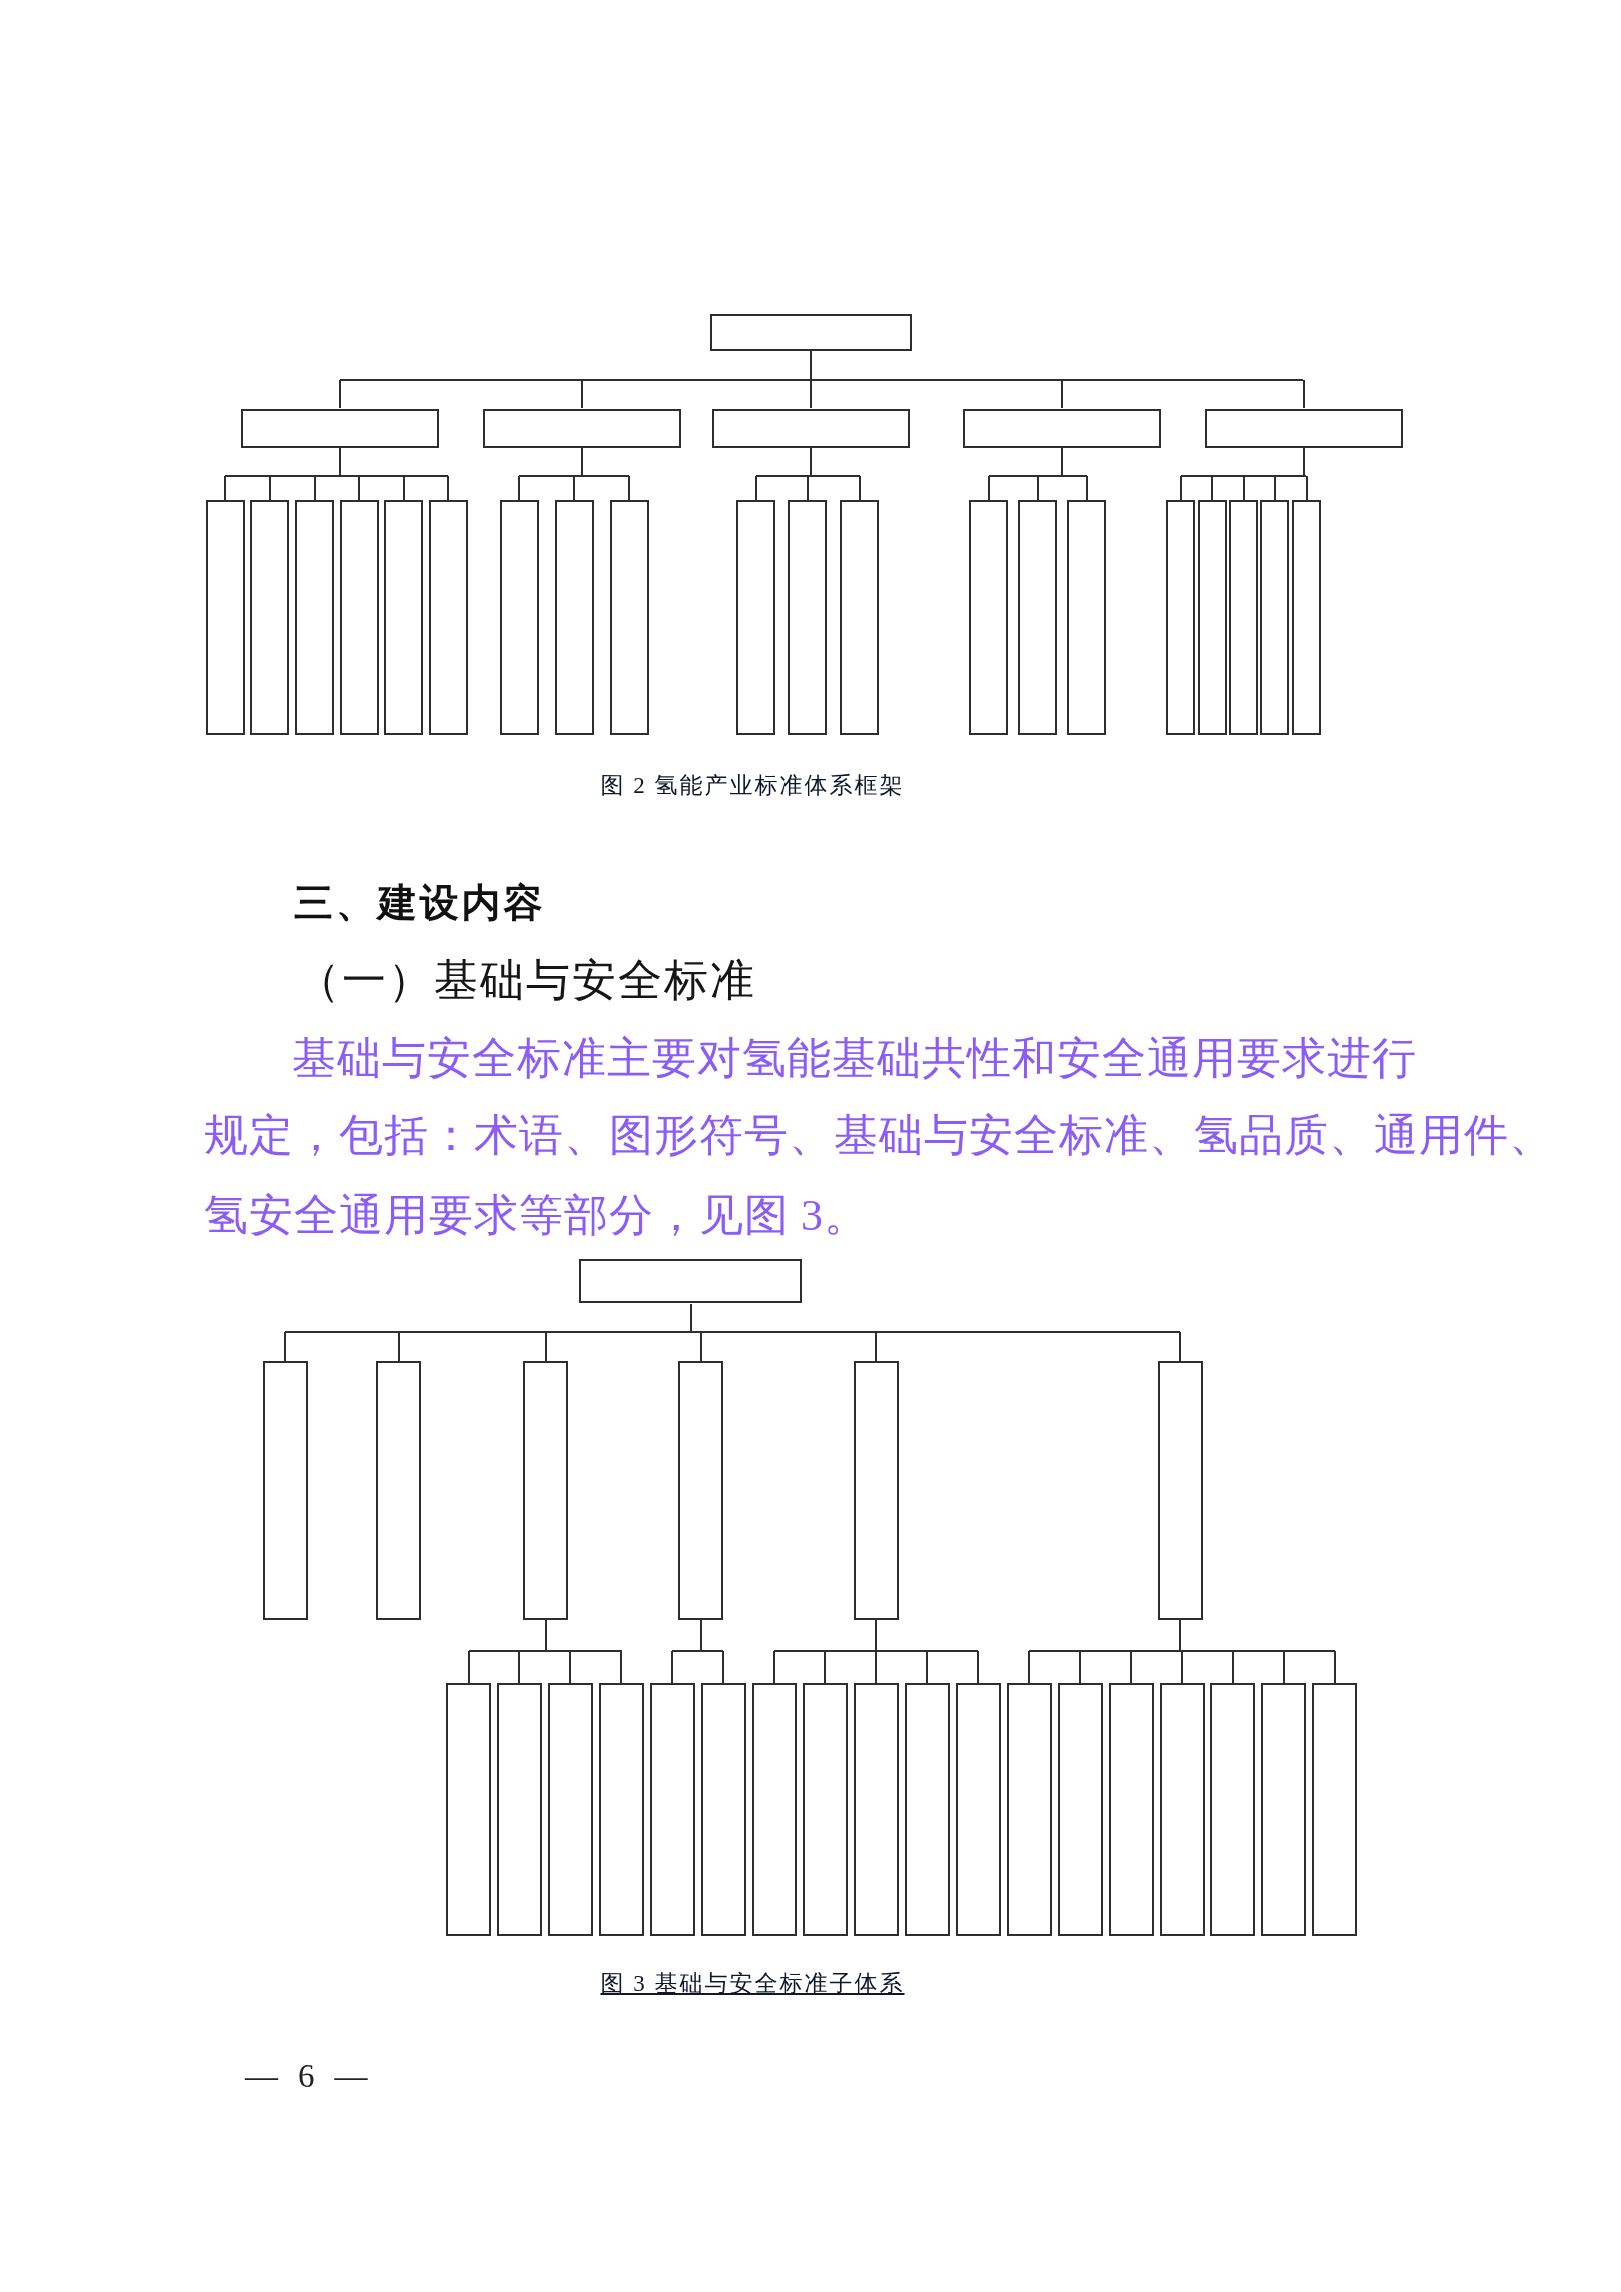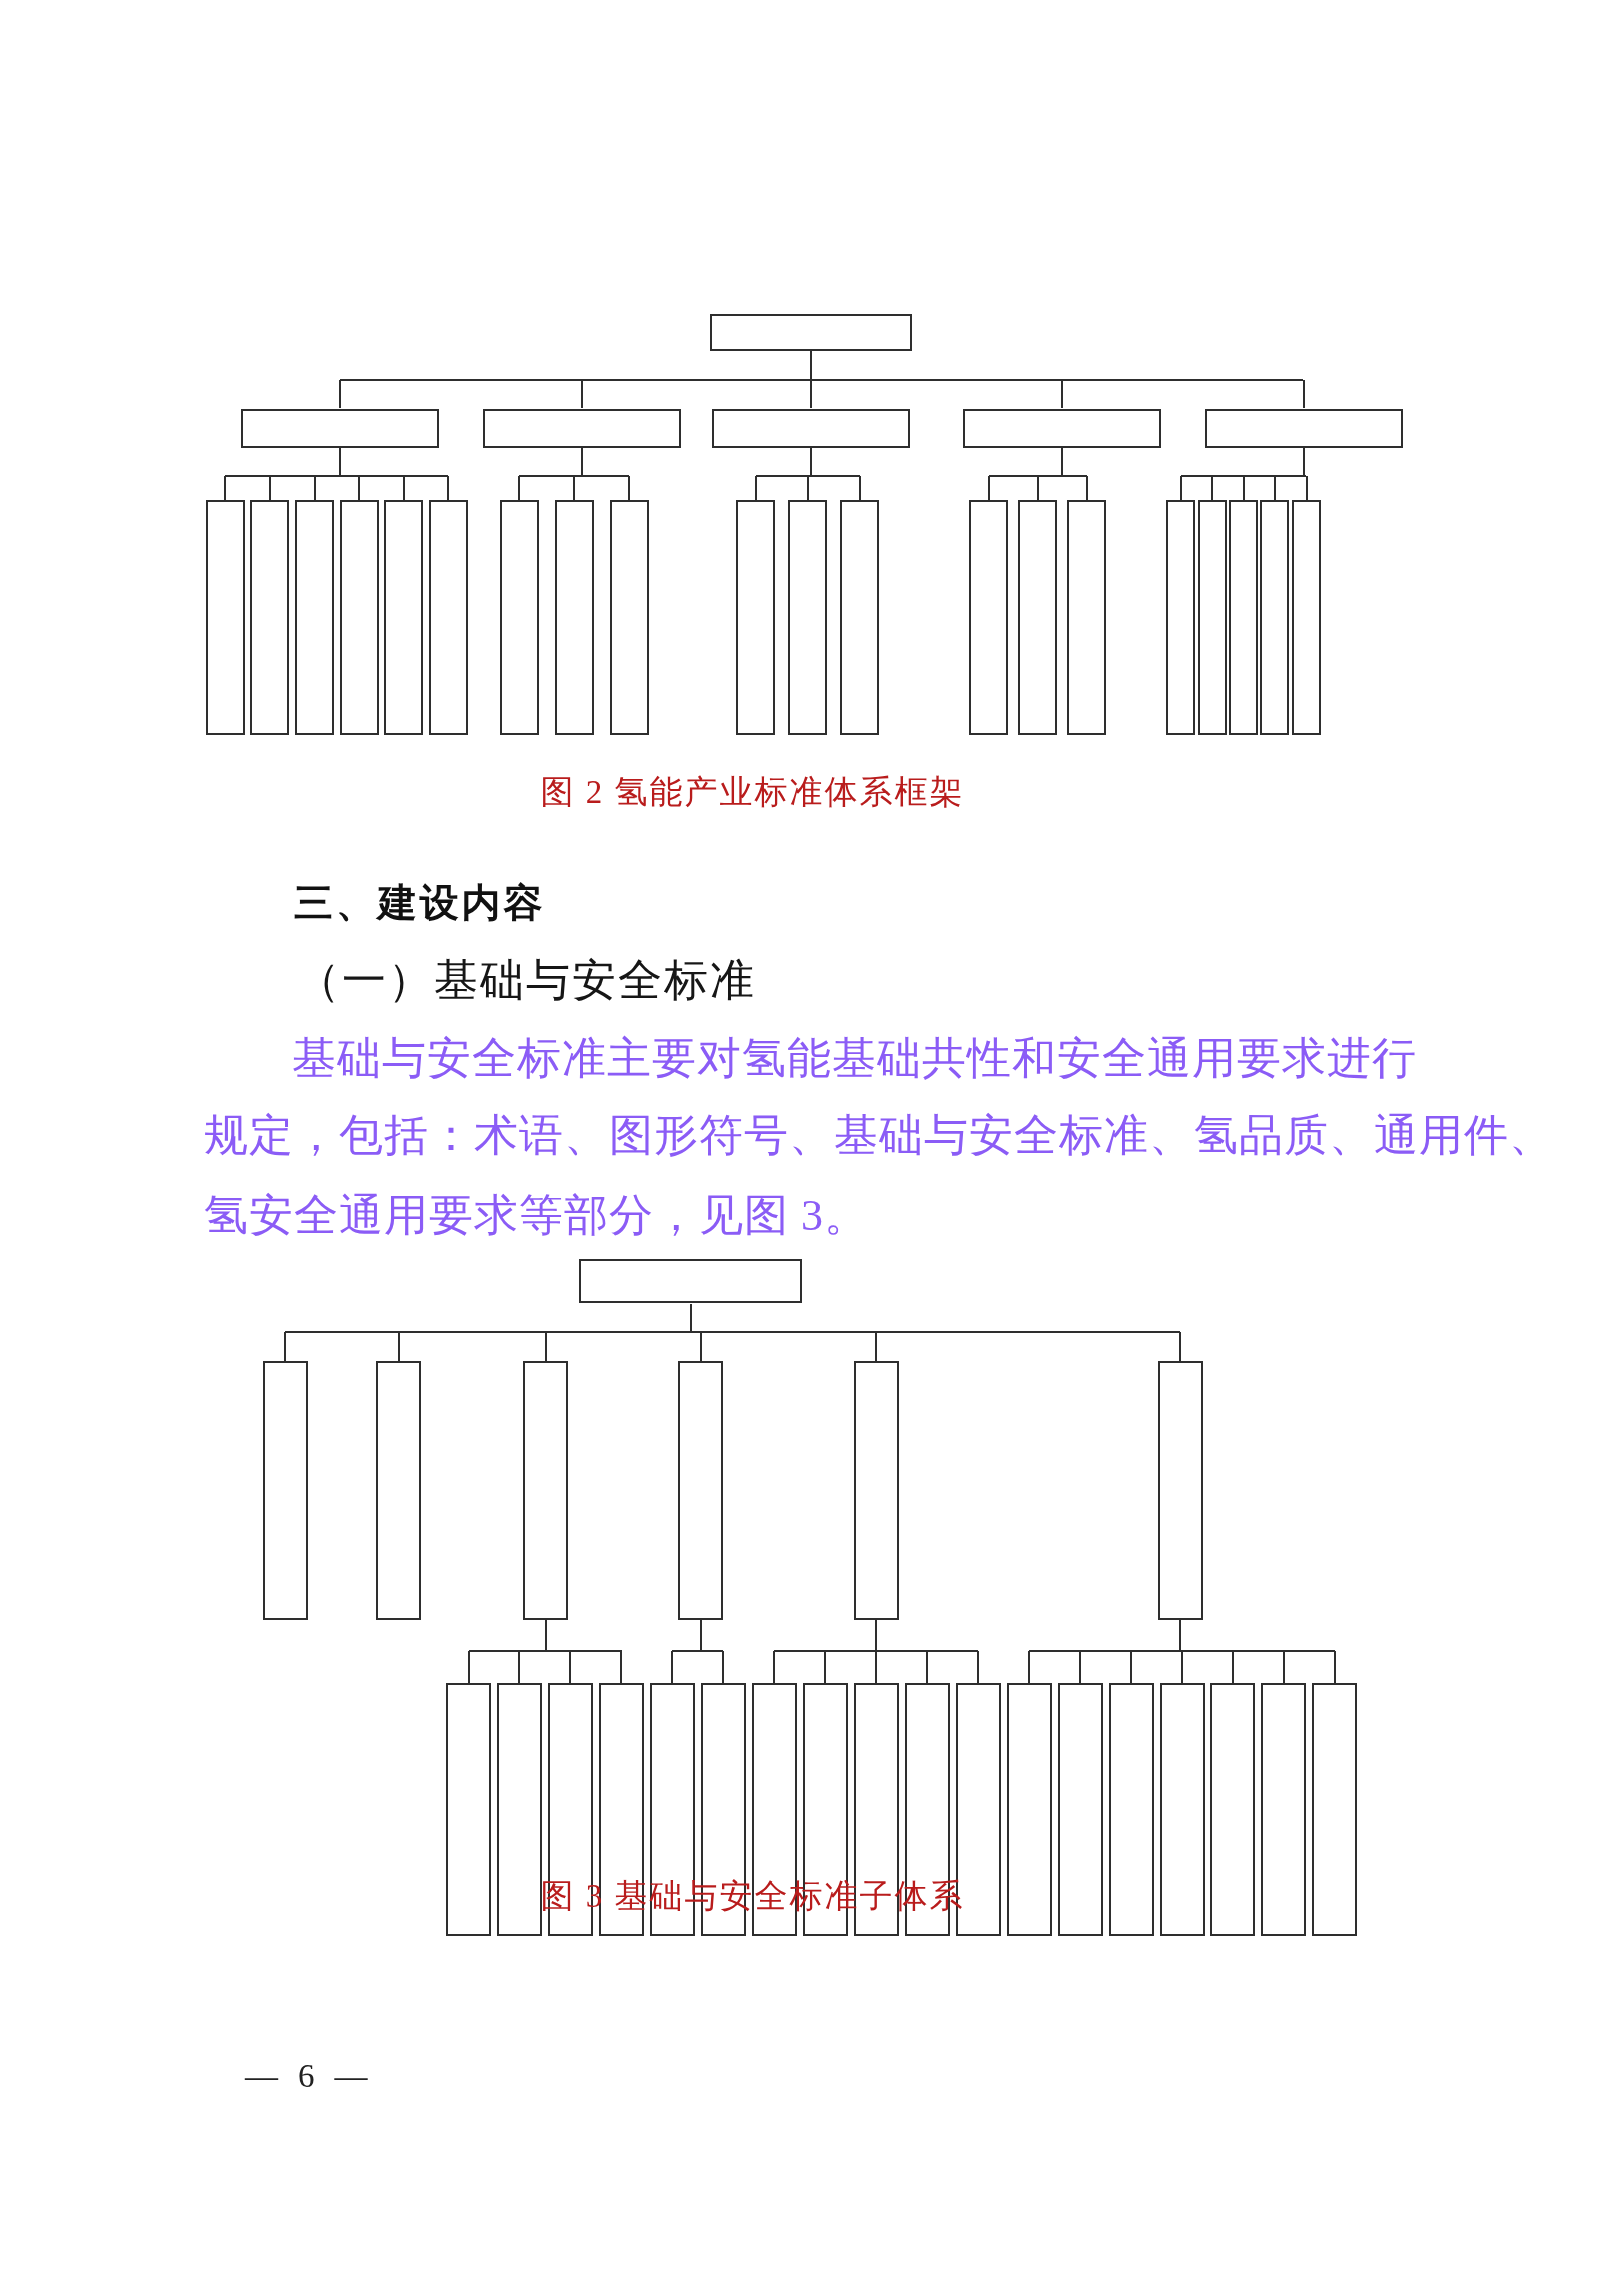--- a/index.html
+++ b/index.html
@@ -29,22 +29,22 @@
     text-orientation:mixed;
     white-space:nowrap;
     padding-top:8.8px;
     letter-spacing:2px;
     color:#1f1f1f;
   }
   .cline { position:absolute; background:#2e2e2e; }
   .caption {
     position:absolute; left:0; width:1505px;
     text-align:center;
-    font-size:33px; letter-spacing:2px;
-    color:#b91c1c;
+    font-size:23px; letter-spacing:2px;
+    color:#0f172a;
   }
   .h1 {
     position:absolute;
     font-family:"Liberation Sans", sans-serif;
     font-weight:bold;
     font-size:39px; letter-spacing:2.9px;
     color:#111;
   }
   .h2 {
     position:absolute;
@@ -195,16 +195,16 @@
     <div class="cline" style="left: 1181px; top: 1651px; width: 2px; height: 32px;"></div>
     <div class="vbox" style="left: 1160px; top: 1683px; width: 45px; height: 253px; font-size: 22.5px; line-height: 41px;"></div>
     <div class="cline" style="left: 1232px; top: 1651px; width: 2px; height: 32px;"></div>
     <div class="vbox" style="left: 1210px; top: 1683px; width: 45px; height: 253px; font-size: 22.5px; line-height: 41px;"></div>
     <div class="cline" style="left: 1283px; top: 1651px; width: 2px; height: 32px;"></div>
     <div class="vbox" style="left: 1261px; top: 1683px; width: 45px; height: 253px; font-size: 22.5px; line-height: 41px;"></div>
     <div class="cline" style="left: 1334px; top: 1651px; width: 2px; height: 32px;"></div>
     <div class="vbox" style="left: 1312px; top: 1683px; width: 45px; height: 253px; font-size: 22.5px; line-height: 41px;"></div>
   </div>
 
-<div class="caption" style="top:1874px;">图 3  基础与安全标准子体系</div>
+<div class="caption" style="top:1968px;text-decoration:underline;">图 3  基础与安全标准子体系</div>
 
 <div class="pagenum" style="left:245px; top:2058px;">— 6 —</div>
 
 
 </body></html>

